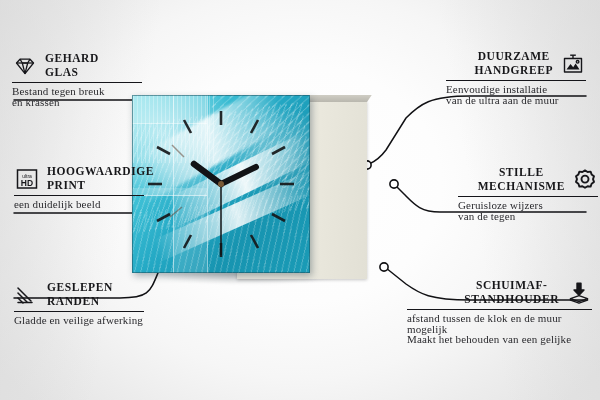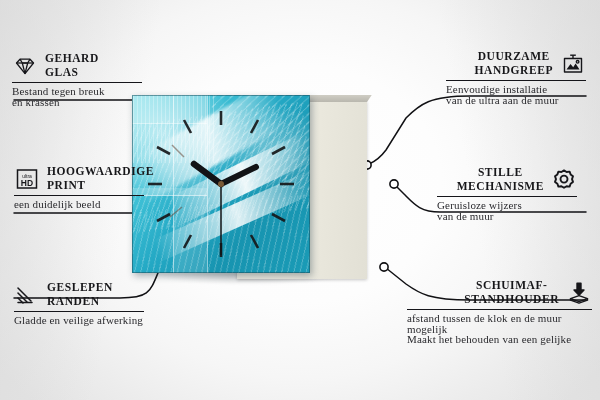--- a/index.html
+++ b/index.html
@@ -309,37 +309,37 @@
         </g>
       </svg>
     </div>
     <div class="rule"></div>
     <div class="desc">
       <div>Eenvoudige installatie</div>
       <div>van de ultra aan de muur</div>
     </div>
   </div>
 
-  <div class="feat right" style="right:23px;top:166px;width:140px;">
+  <div class="feat right" style="right:2px;top:166px;width:140px;">
     <div class="head">
       <div class="titles">
         <div>STILLE</div>
         <div>MECHANISME</div>
       </div>
       <svg class="ico" viewBox="0 0 26 26">
         <g fill="none" stroke="#16161a" stroke-width="1.9" stroke-linejoin="round">
           <path d="M13 3.4 L15.6 5 L18.6 4.6 L19.6 7.4 L22 9.3 L21 12.1 L22 14.9 L19.6 16.8 L18.6 19.6 L15.6 19.2 L13 20.8 L10.4 19.2 L7.4 19.6 L6.4 16.8 L4 14.9 L5 12.1 L4 9.3 L6.4 7.4 L7.4 4.6 L10.4 5 Z"></path>
           <circle cx="13" cy="12.1" r="3.5"></circle>
         </g>
       </svg>
     </div>
     <div class="rule"></div>
     <div class="desc">
       <div>Geruisloze wijzers</div>
-      <div>van de muur</div>
+      <div>van de tegen</div>
     </div>
   </div>
 
   <div class="feat right" style="right:8px;top:279px;width:185px;">
     <div class="head">
       <div class="titles">
         <div>SCHUIMAF-</div>
         <div>STANDHOUDER</div>
       </div>
       <svg class="ico" viewBox="0 0 26 26">

